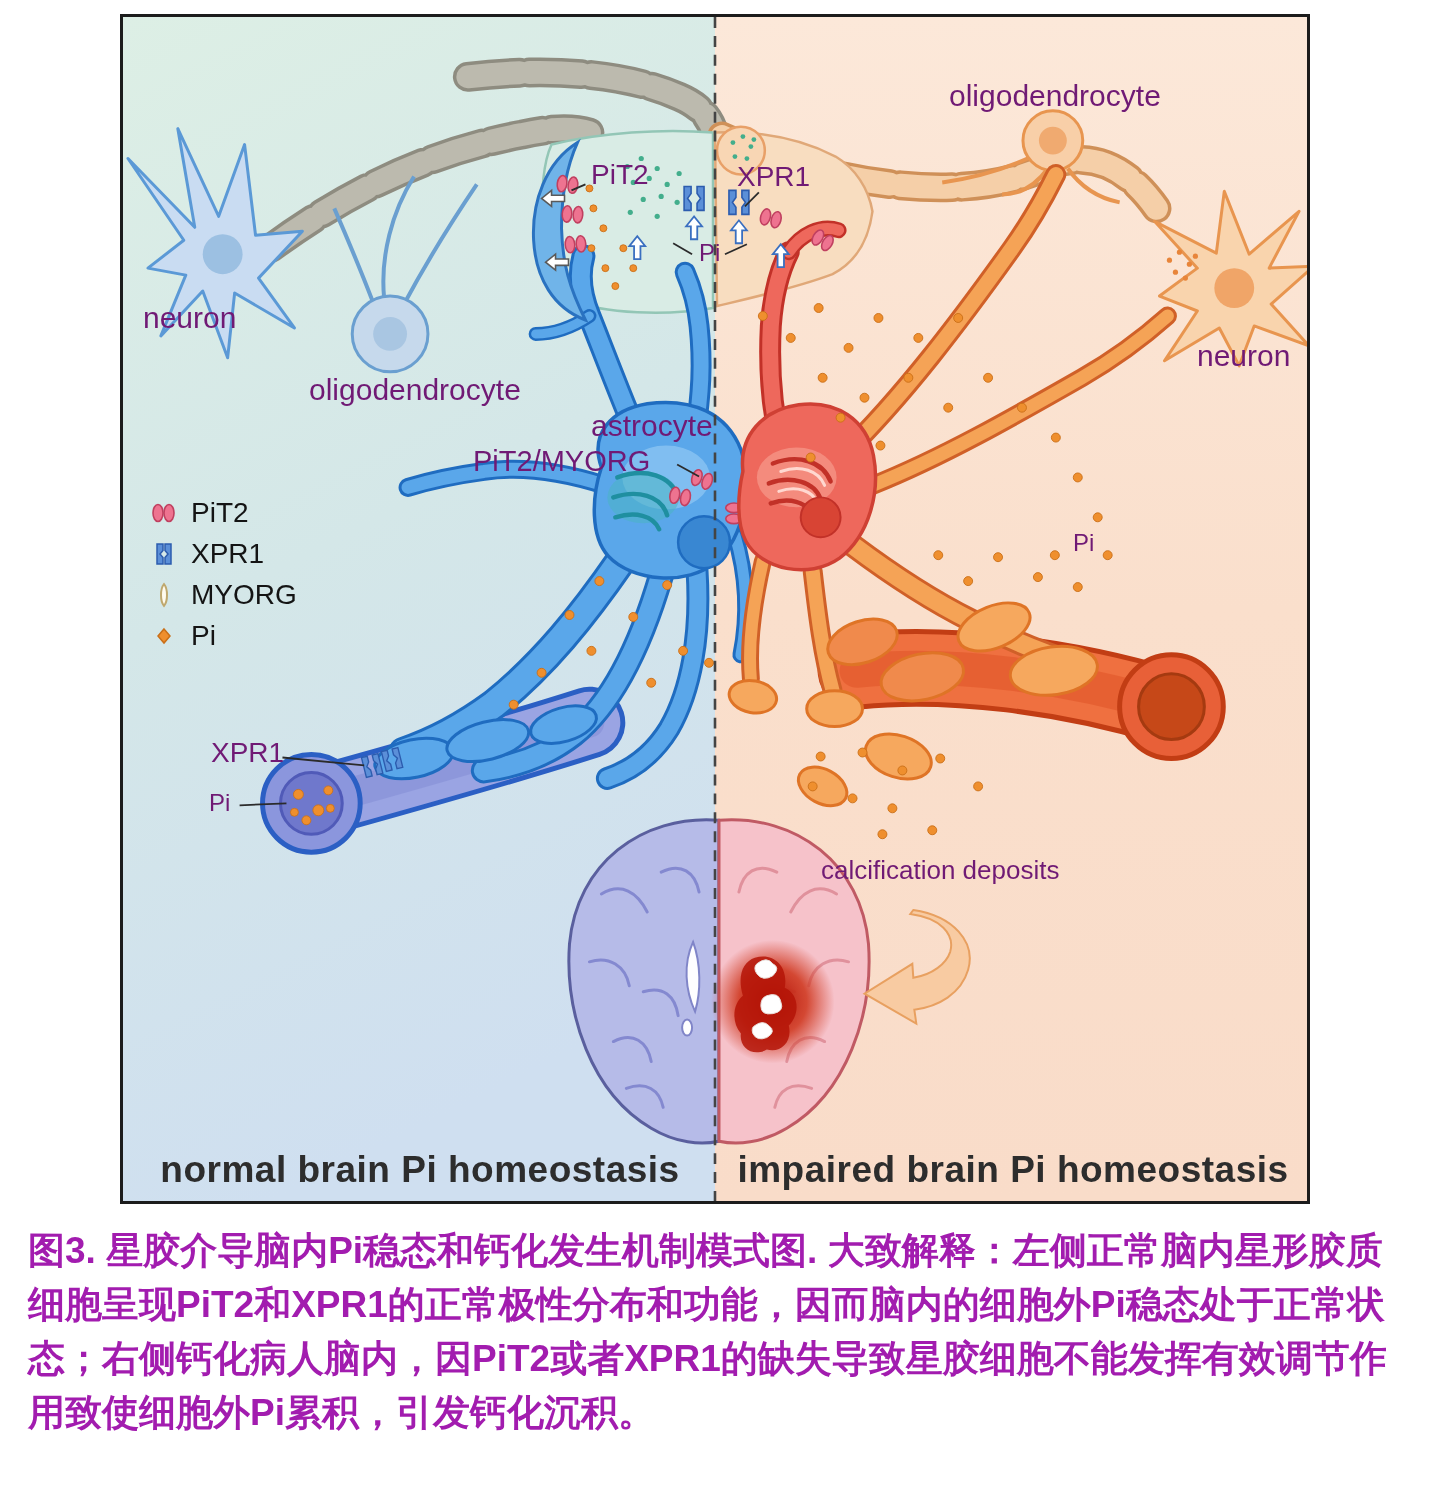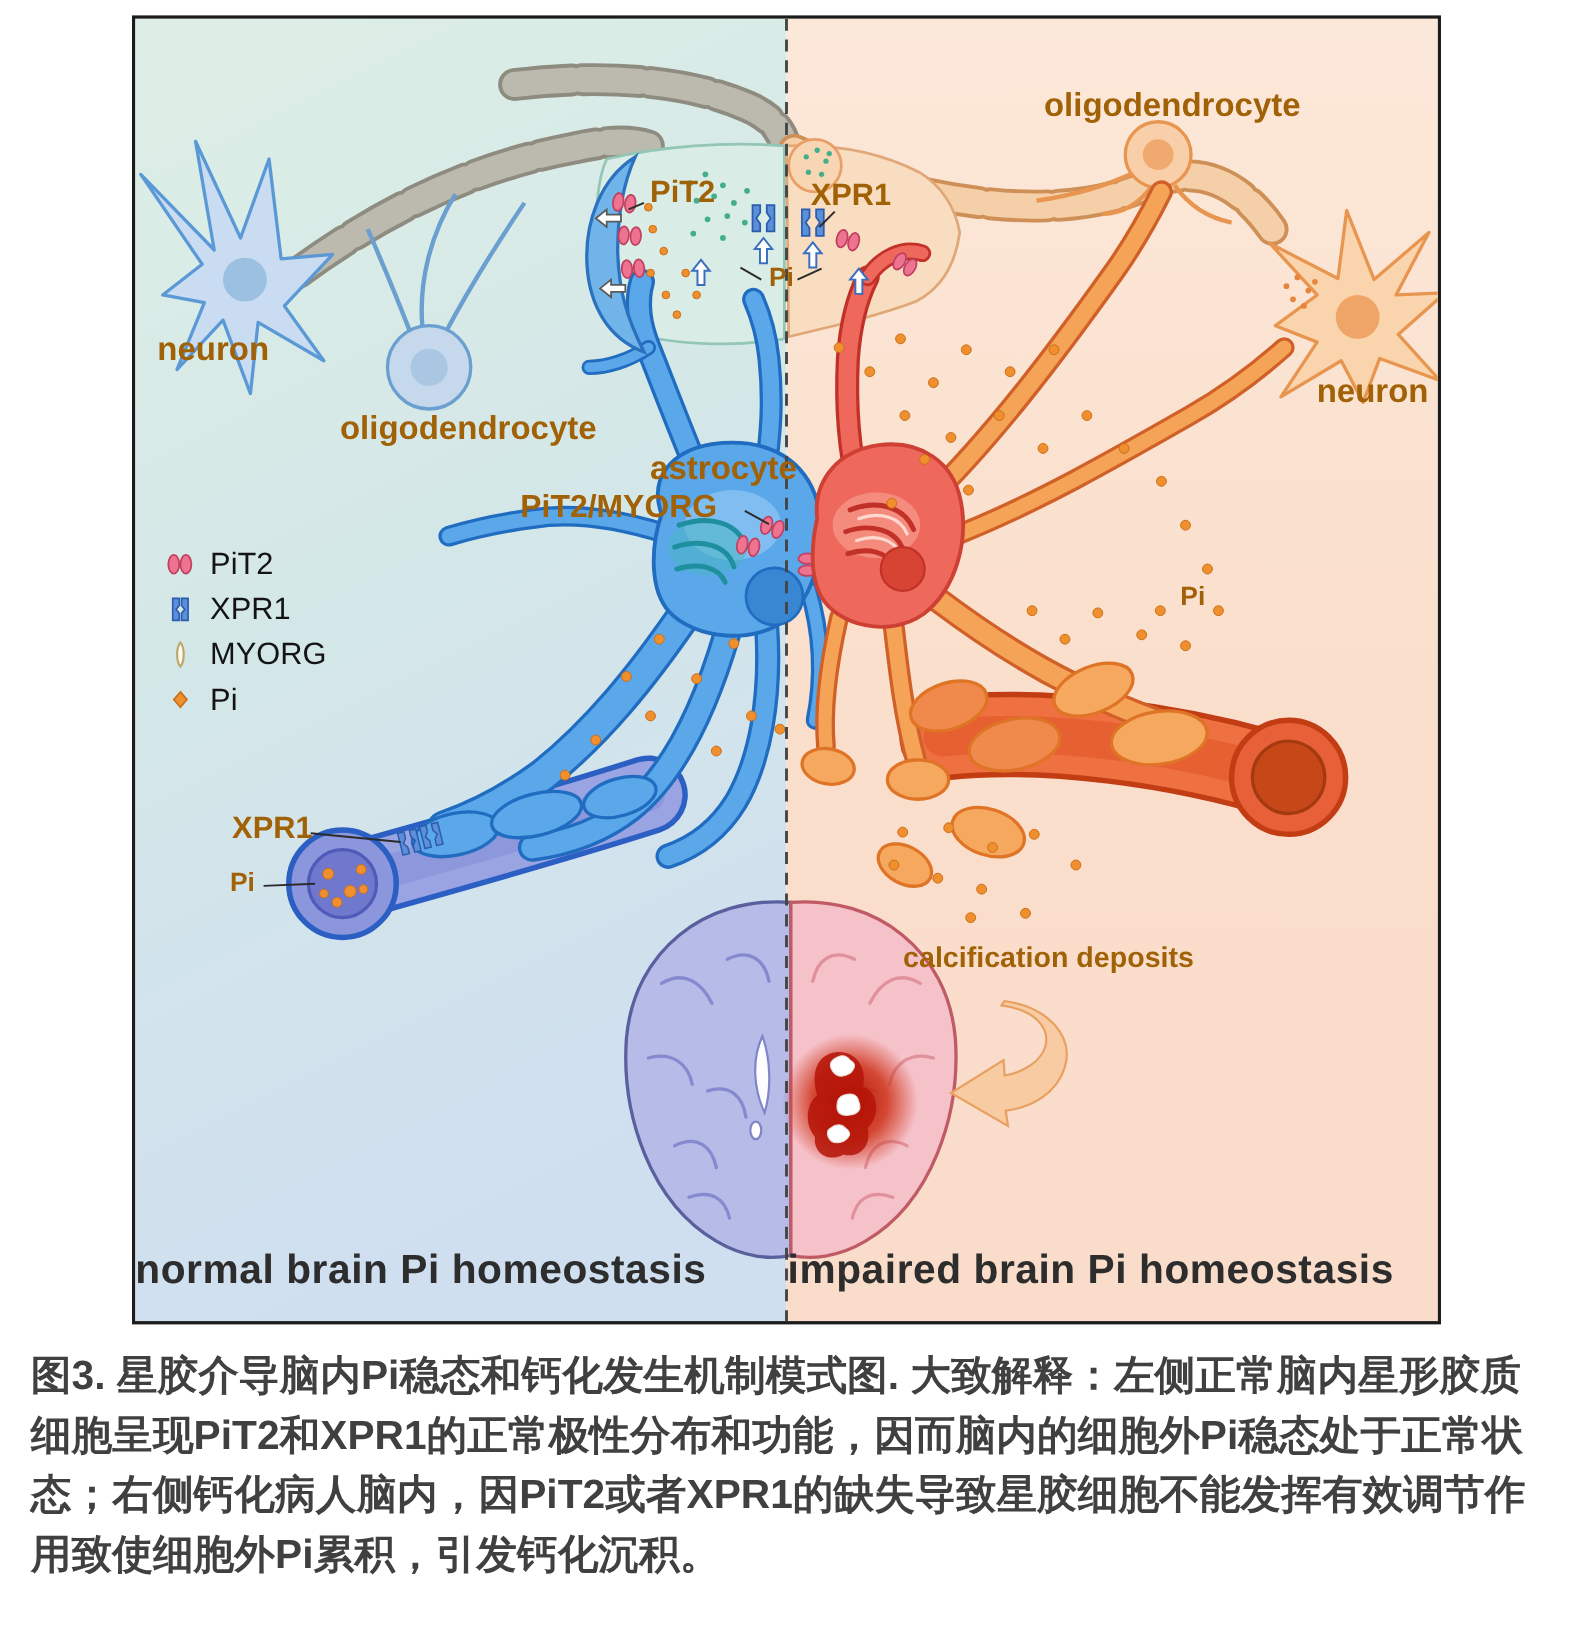--- a/index.html
+++ b/index.html
@@ -1,29 +1,29 @@
 <!DOCTYPE html>
 <html><head>
 <meta charset="utf-8">
 <style>
   html,body{margin:0;padding:0;background:#fff;font-family:"Liberation Sans",sans-serif;}
   .page{position:relative;width:1438px;height:1493px;background:#ffffff;overflow:hidden;}
   .figure-box{position:absolute;left:120px;top:14px;width:1190px;height:1190px;
     border:3px solid #1c1c1c;box-sizing:border-box;background:#fff;}
   .figure-box svg.art{position:absolute;left:0;top:0;width:100%;height:100%;}
-  .lbl{position:absolute;color:#a16207;font-size:28px;font-weight:700;line-height:1;white-space:nowrap;}
+  .lbl{position:absolute;color:#701a75;font-size:28px;font-weight:400;line-height:1;white-space:nowrap;}
   .legend{position:absolute;left:26px;top:480px;display:flex;flex-direction:column;gap:9px;}
   .legend-row{display:flex;align-items:center;gap:12px;height:32px;}
   .legend-label{font-size:28px;color:#141414;font-weight:500;}
-  .panel-label{position:absolute;bottom:26px;width:594px;text-align:left;
+  .panel-label{position:absolute;bottom:10px;width:594px;text-align:center;
     font-size:37px;font-weight:600;color:#2d2d2d;letter-spacing:.5px;}
   .panel-label.left{left:0;}
   .panel-label.right{left:593px;}
   .caption{position:absolute;left:28px;top:1224px;width:1384px;font-size:37px;
-    font-weight:700;color:#404040;line-height:1.46;text-align:left;}
+    font-weight:700;color:#a21caf;line-height:1.46;text-align:left;}
 </style>
 </head>
 <body>
 
 <div class="page">
 
   <div class="figure-box">
 
     <svg class="art" viewBox="0 0 1188 1188" preserveAspectRatio="none">
       <defs>

